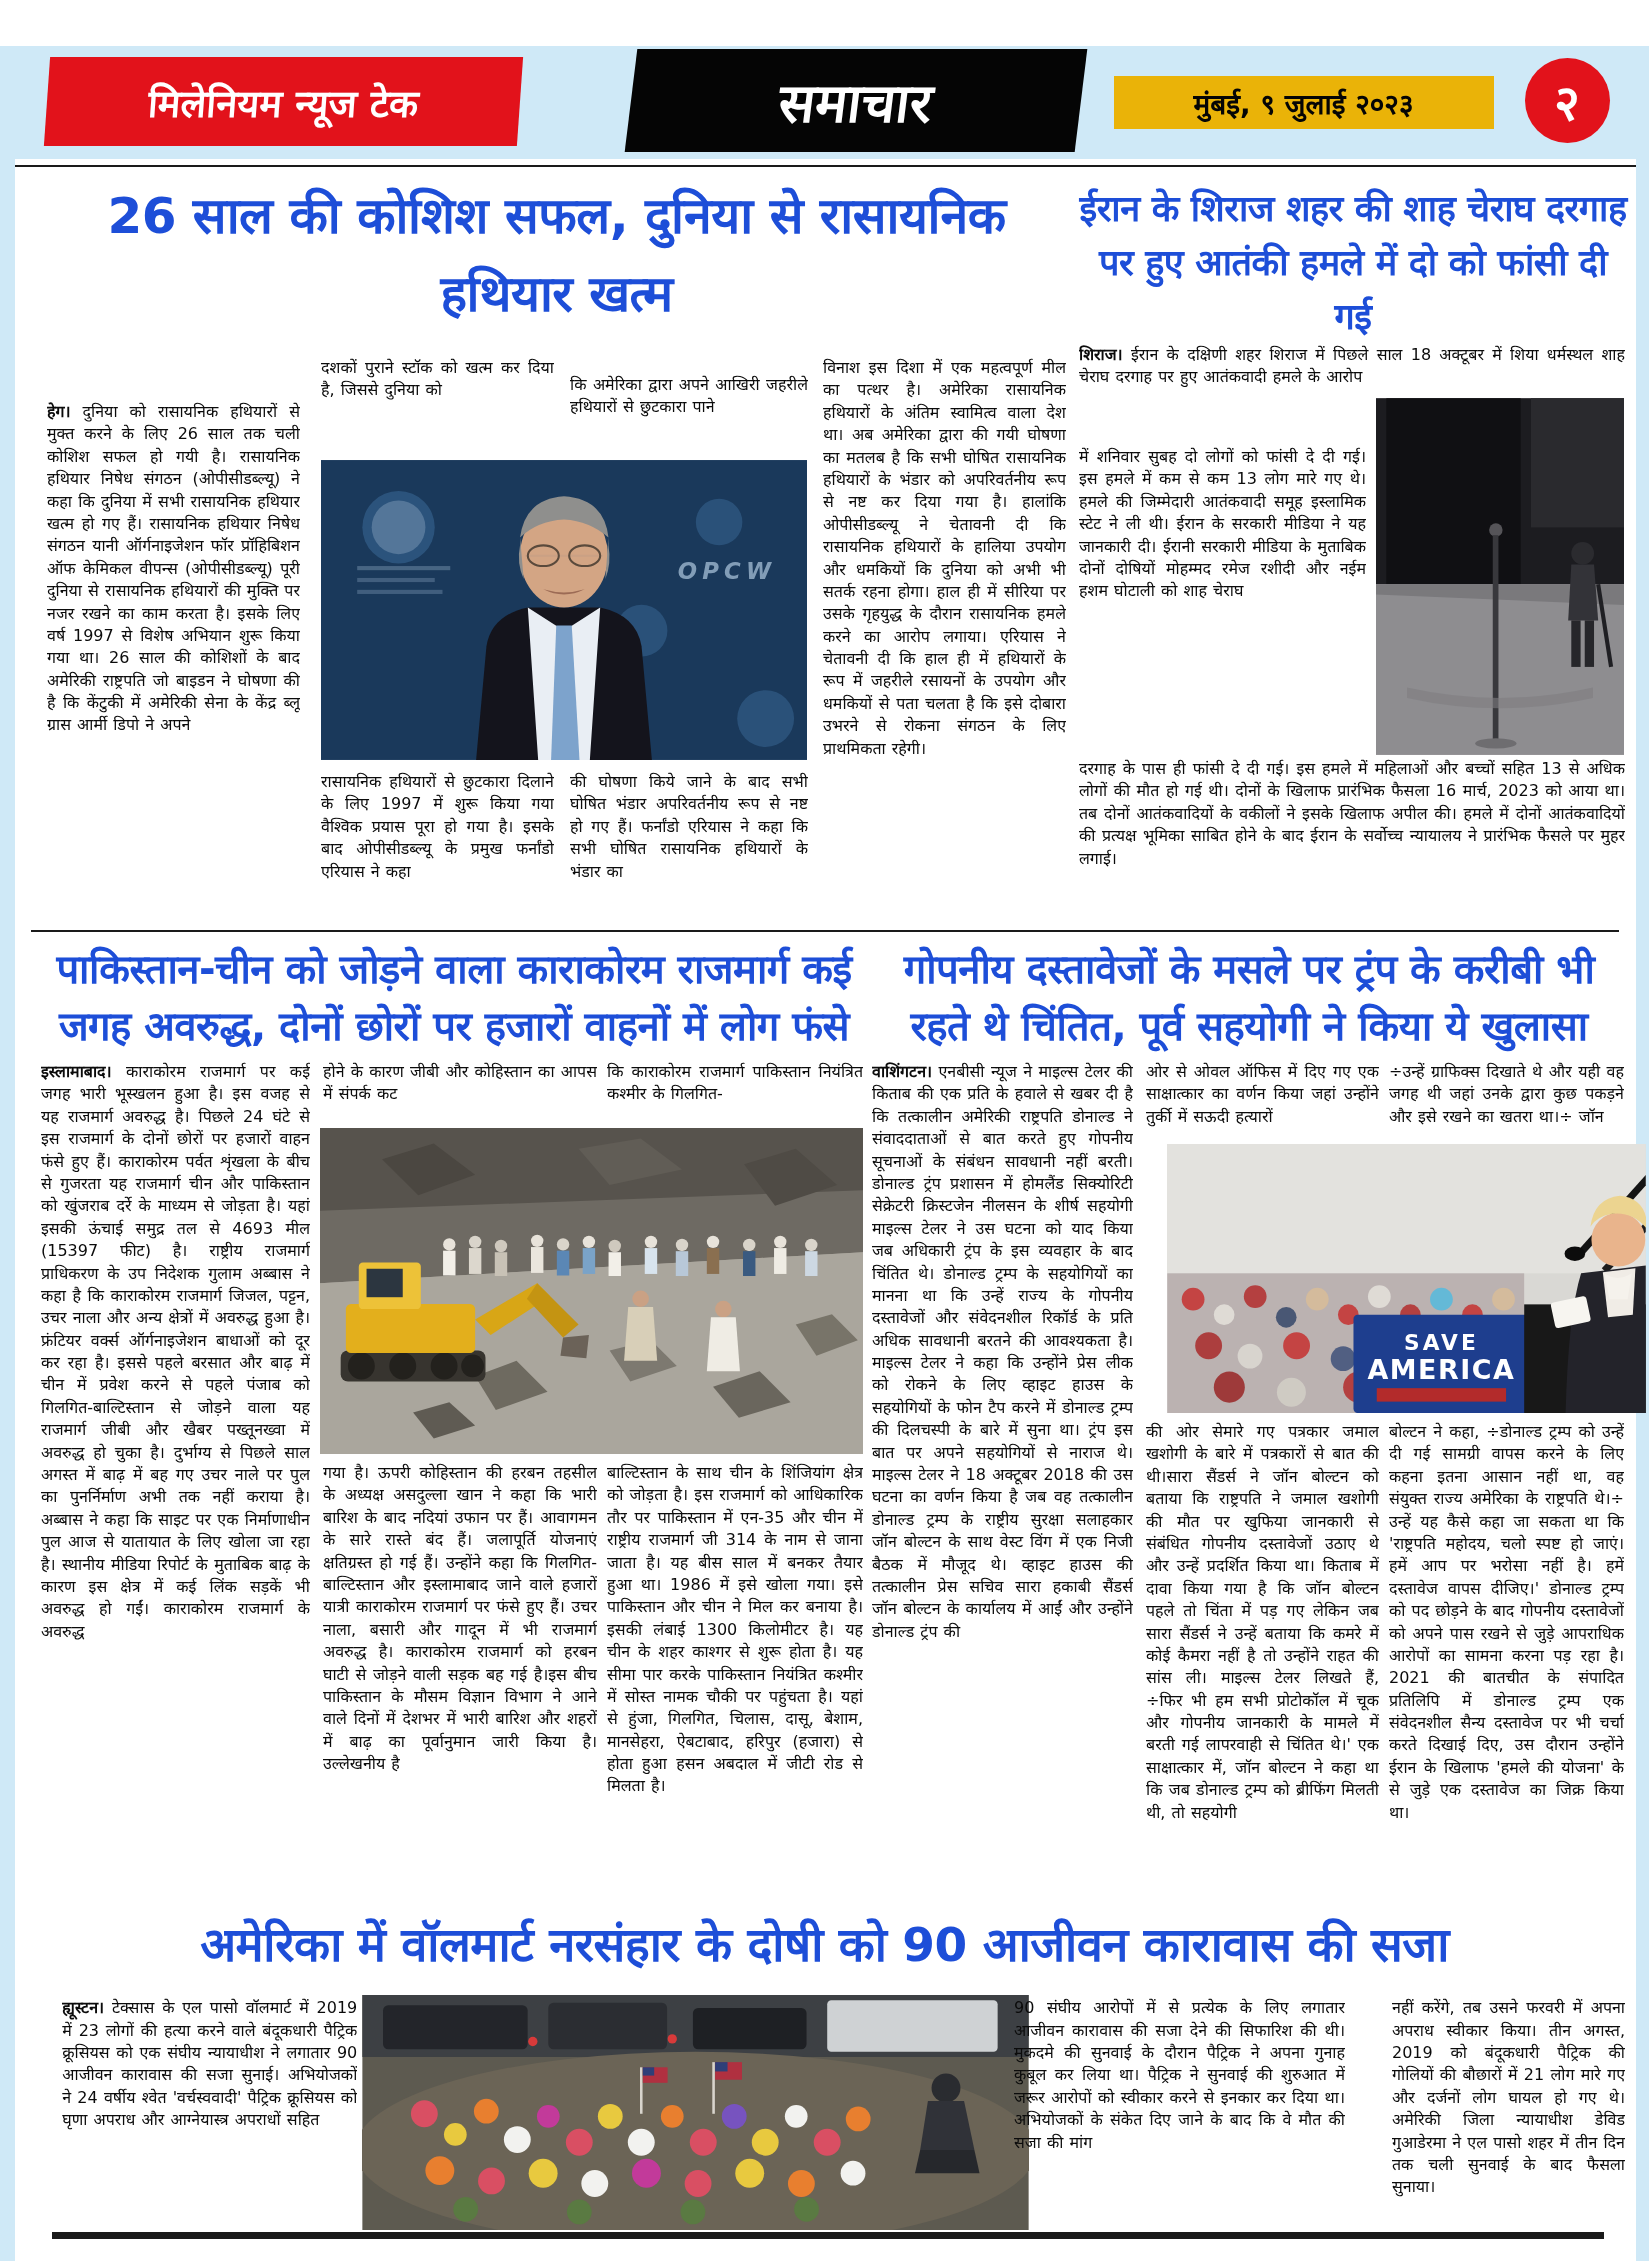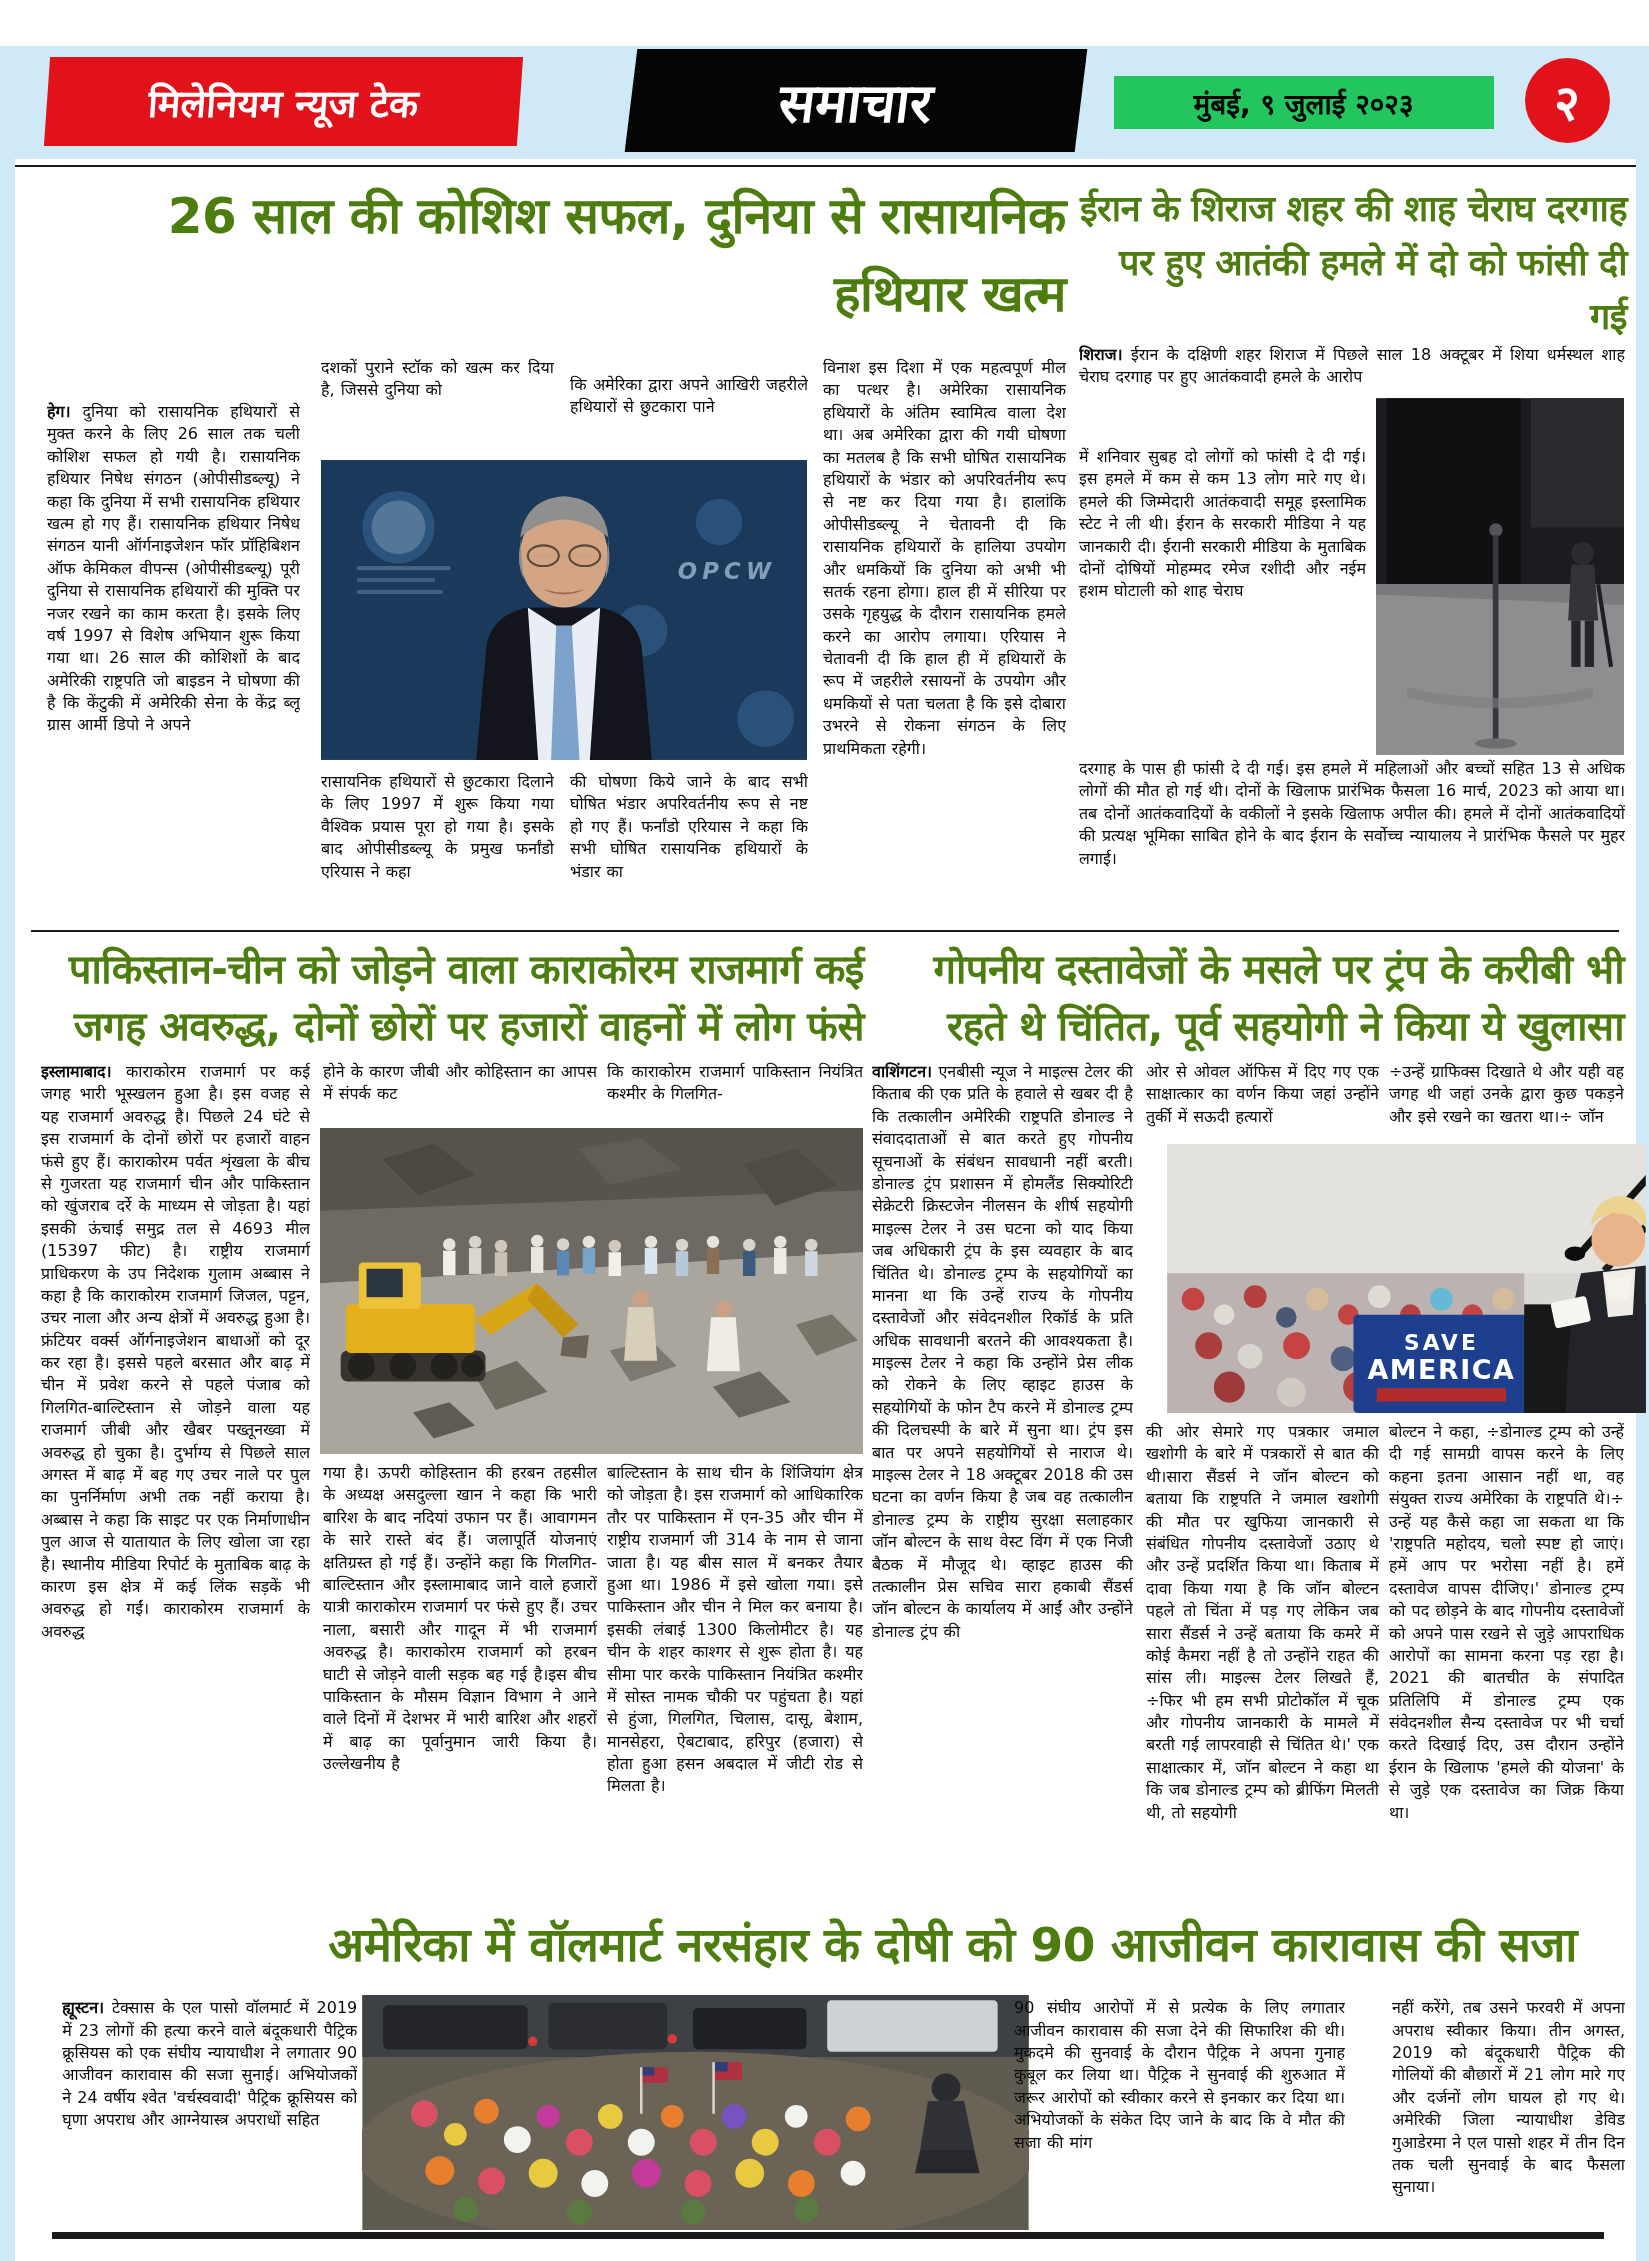--- a/index.html
+++ b/index.html
@@ -8,28 +8,28 @@
   .edge{position:absolute;background:#cfe9f7;}
   .edge-left{left:0;top:46px;width:14.5px;height:2216px;}
   .edge-right{right:0;top:46px;width:14.5px;height:2216px;}
   .masthead{position:absolute;left:14.5px;top:46px;width:1621px;height:113px;background:#cfe9f7;}
   .brand-box{position:absolute;left:32px;top:11.4px;width:473px;height:89px;background:#e2121b;
              transform:skewX(-4deg);display:flex;align-items:center;justify-content:center;}
   .brand-box span{color:#fff;font-weight:700;font-size:38px;white-space:nowrap;}
   .section-box{position:absolute;left:616px;top:3.1px;width:450px;height:103px;background:#050505;
                transform:skewX(-7deg);display:flex;align-items:center;justify-content:center;}
   .section-box span{color:#fff;font-weight:700;font-size:54px;}
-  .date-box{position:absolute;left:1099px;top:30px;width:380px;height:53px;background:#22c55e;
+  .date-box{position:absolute;left:1099px;top:30px;width:380px;height:53px;background:#eab308;
             display:flex;align-items:center;justify-content:center;}
   .date-box span{color:#050505;font-weight:700;font-size:28px;white-space:nowrap;}
   .page-circle{position:absolute;right:26px;top:12.4px;width:85px;height:85px;background:#e2121b;
                border-radius:50%;display:flex;align-items:center;justify-content:center;}
   .page-circle span{color:#fff;font-weight:700;font-size:49px;}
   .rule{position:absolute;background:#1a1a1a;}
-  .headline{position:absolute;text-align:right;font-weight:700;color:#4d7c0f;letter-spacing:-0.5px;}
+  .headline{position:absolute;text-align:center;font-weight:700;color:#1d4ed8;letter-spacing:-0.5px;}
   .hl-a1{left:47px;top:178px;width:1019px;font-size:50px;line-height:1.55;}
   .hl-a2{left:1079px;top:182px;width:548px;font-size:36px;line-height:1.5;}
   .hl-a3{left:44px;top:941px;width:820px;font-size:40px;line-height:1.42;}
   .hl-a4{left:874px;top:941px;width:750px;font-size:40px;line-height:1.42;}
   .hl-a5{left:72px;top:1914px;width:1505px;font-size:47px;line-height:1.3;white-space:nowrap;}
   .body-zone{position:absolute;}
   .col{position:absolute;font-size:16px;line-height:1.40;text-align:justify;overflow:hidden;
        word-spacing:1px;}
   .col b{font-weight:700;}
   .photo{position:absolute;overflow:hidden;}

